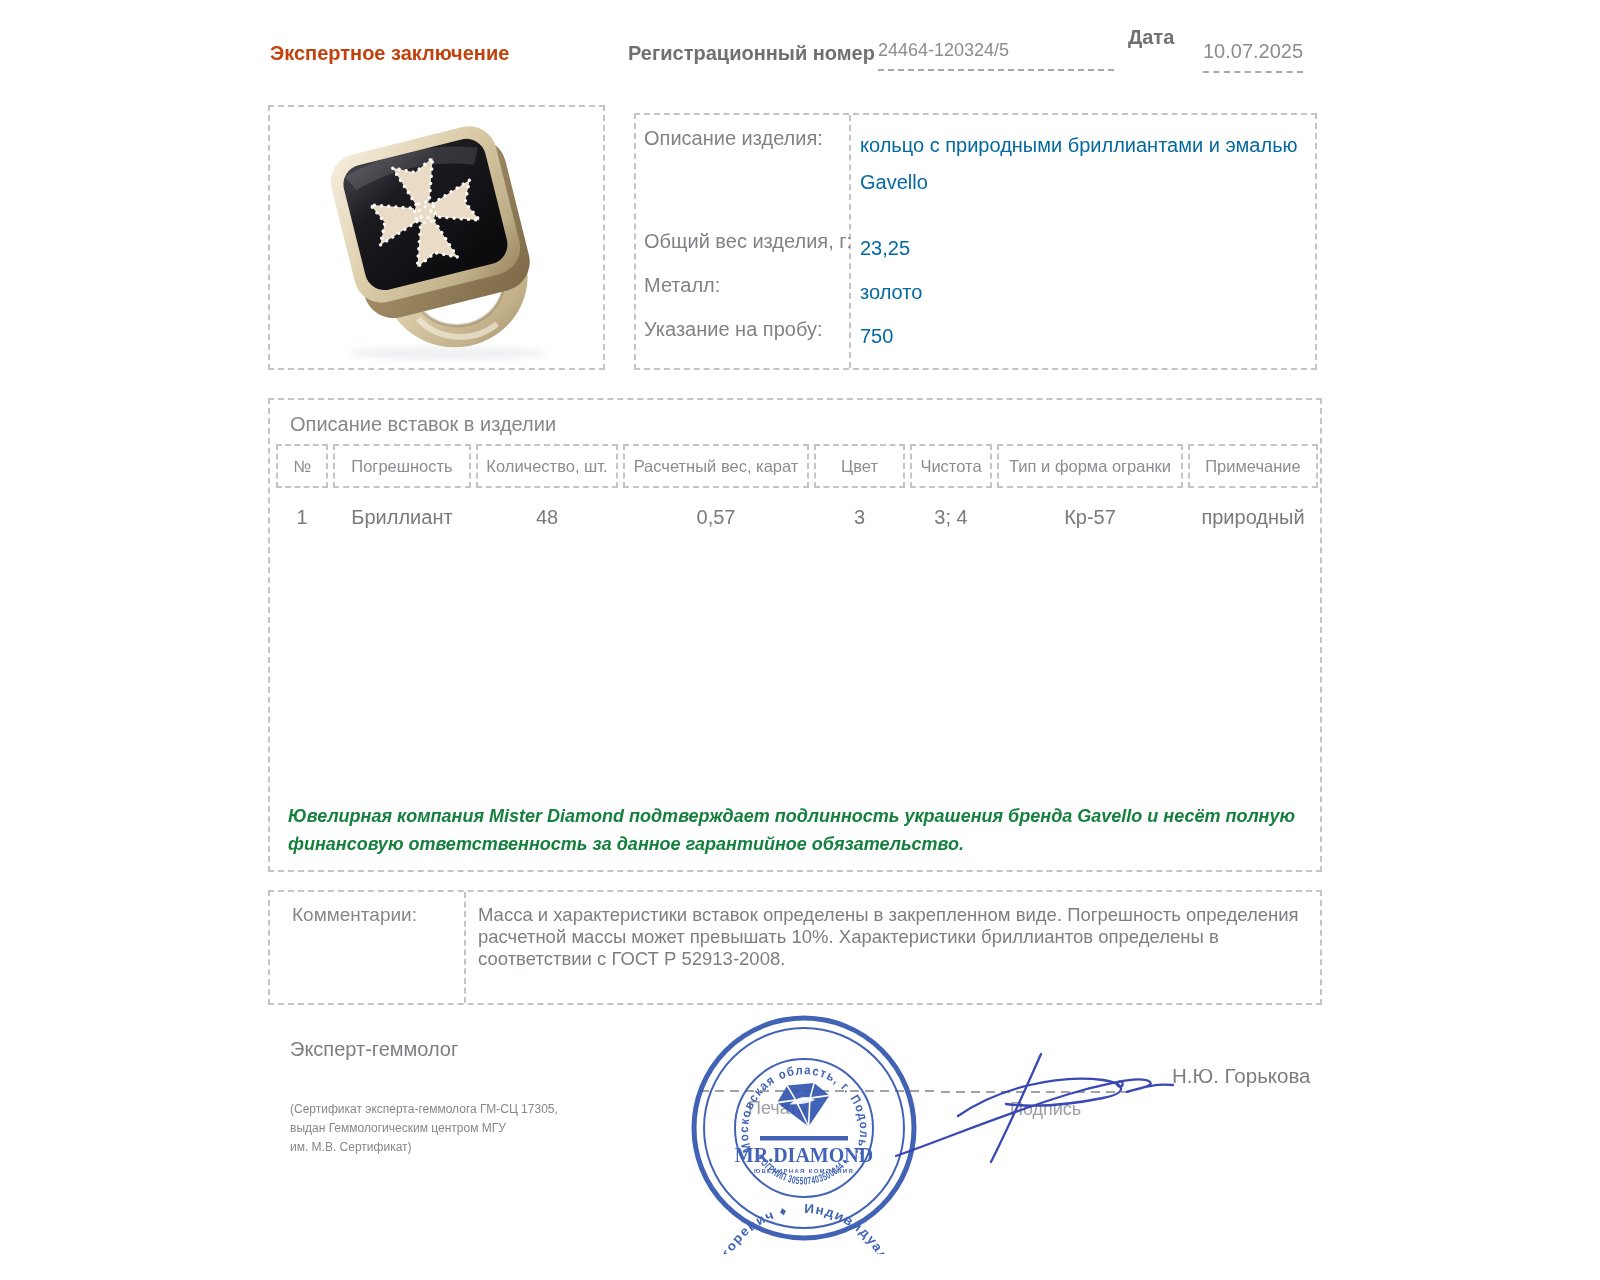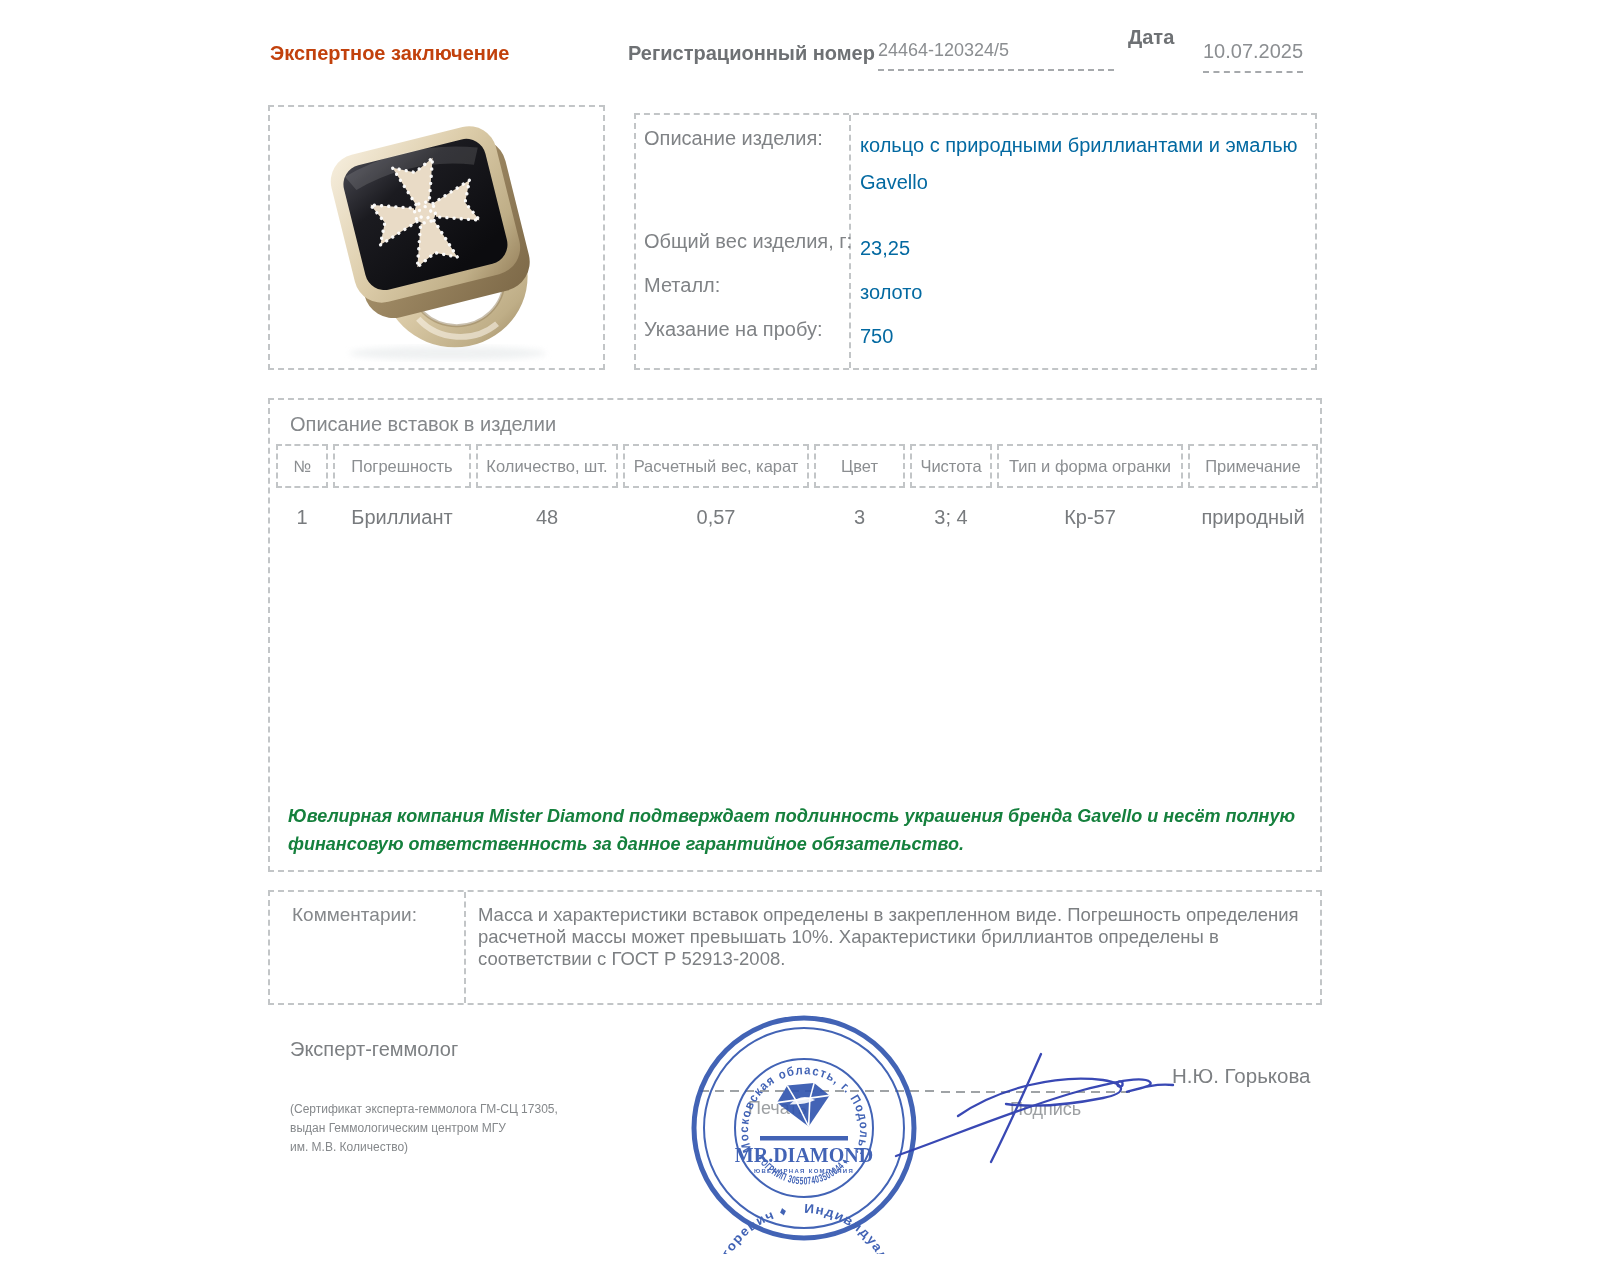--- a/index.html
+++ b/index.html
@@ -176,21 +176,21 @@
 <div class="abs dashed comments-box">
   <div class="comments-divider"></div>
   <div class="comments-label">Комментарии:</div>
   <div class="comments-text">Масса и характеристики вставок определены в закрепленном виде. Погрешность определения расчетной массы может превышать 10%. Характеристики бриллиантов определены в соответствии с ГОСТ Р 52913-2008.</div>
 </div>
 
 <div class="abs expert-title">Эксперт-геммолог</div>
 <div class="abs expert-cert">
   <div>(Сертификат эксперта-геммолога ГМ-СЦ 17305,</div>
   <div>выдан Геммологическим центром МГУ</div>
-  <div>им. М.В. Количество)</div>
+  <div>им. М.В. Сертификат)</div>
 </div>
 
 <div class="abs sign-line seal-line"></div>
 <div class="abs sign-line pen-line"></div>
 <div class="abs seal-label">Печать</div>
 <div class="abs pen-label">Подпись</div>
 <div class="abs expert-name">Н.Ю. Горькова</div>
 
 <svg class="abs stamp-svg" viewBox="-126 -126 252 252" opacity="0.9">
   <g fill="none" stroke="#2e53ae">

